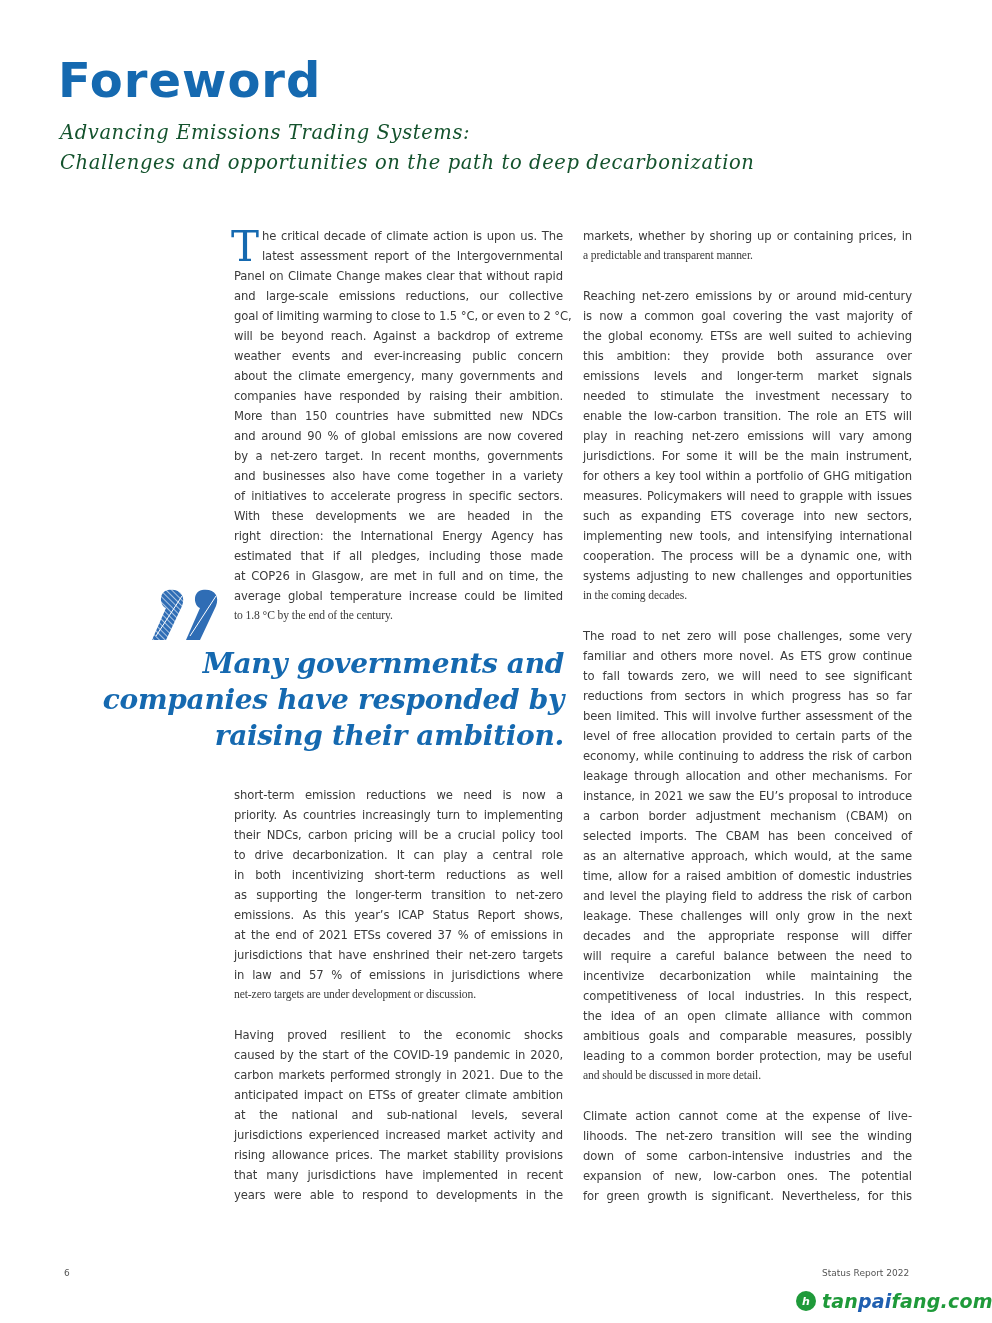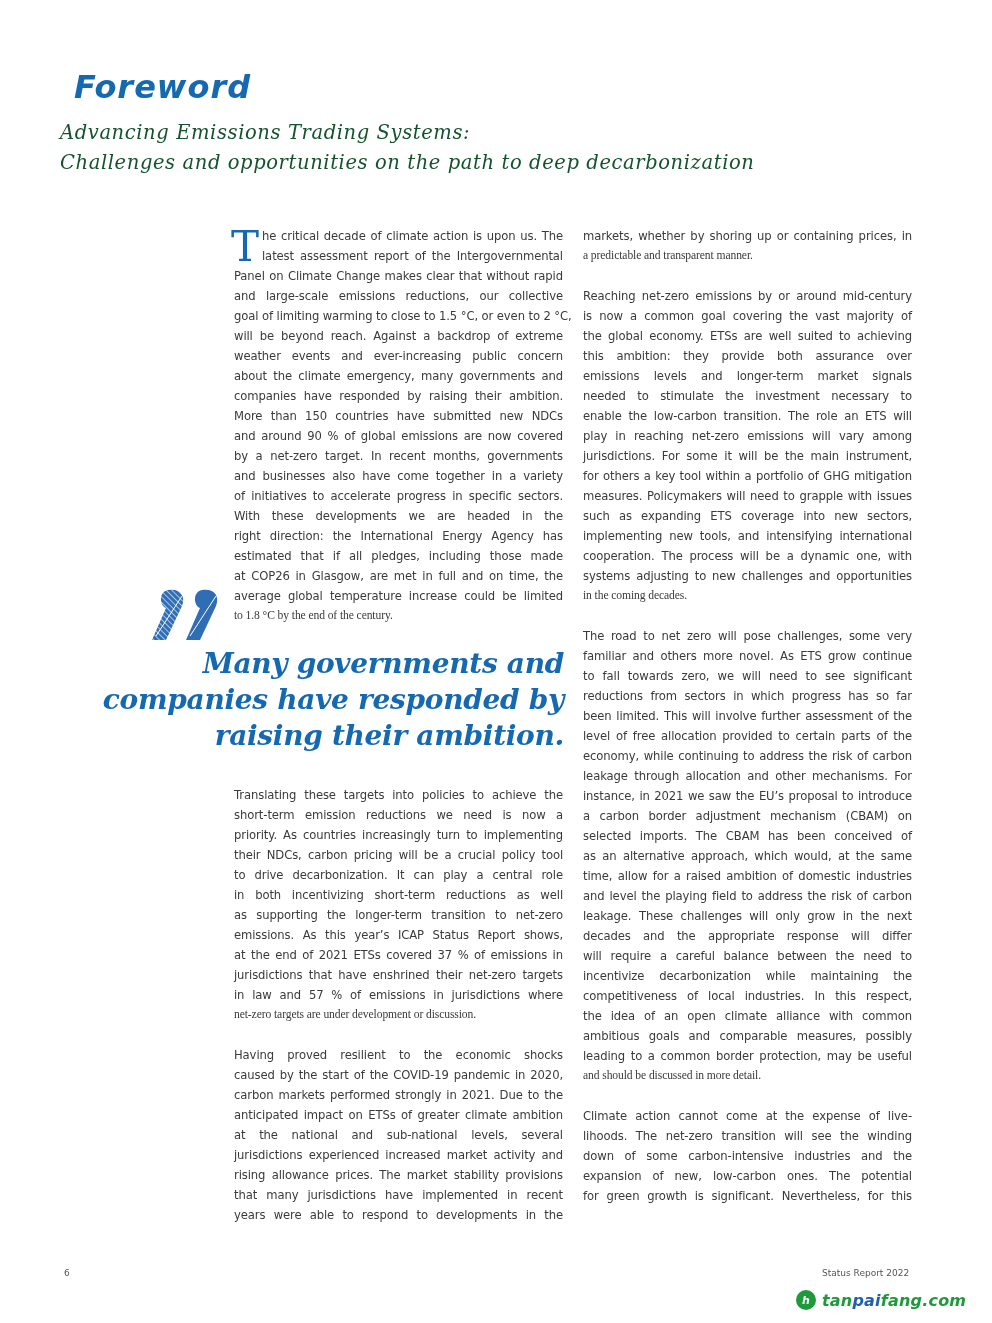--- a/index.html
+++ b/index.html
@@ -1,36 +1,36 @@
 <!DOCTYPE html>
 <html><head>
 <meta charset="utf-8">
 <style>
   html, body { margin: 0; padding: 0; background: #ffffff; }
   body { width: 992px; height: 1323px; position: relative; overflow: hidden; font-family: "DejaVu Sans", sans-serif; color: #333333; }
-  .title { position: absolute; left: 58px; top: 52px; margin: 16px; font-family: "DejaVu Sans", sans-serif; font-weight: bold; font-size: 32px; color: #1569b0; letter-spacing: 1px; font-style: italic; }
+  .title { position: absolute; left: 58px; top: 52px; margin: 0; font-family: "DejaVu Sans", sans-serif; font-weight: bold; font-size: 48px; color: #1569b0; letter-spacing: 1px; }
   .subtitle { position: absolute; left: 60px; top: 118px; margin: 0; font-family: "DejaVu Serif", serif; font-style: italic; font-size: 19.5px; line-height: 30px; color: #14532d; letter-spacing: 0.6px; }
   .subtitle span { display: block; white-space: nowrap; }
   .col { position: absolute; width: 329px; font-family: "DejaVu Sans", sans-serif; font-size: 11.6px; color: #3a3a3a; letter-spacing: -0.1px; }
   .col .line { display: block; height: 20px; line-height: 20px; text-align: justify; text-align-last: justify; white-space: nowrap; overflow: visible; }
   .col .line.last { text-align-last: left; font-family: Liberation Serif, serif; }
   .col .gap { display: block; height: 20px; }
   #col-left-top { left: 234px; top: 226px; }
   #col-left-bottom { left: 234px; top: 785px; }
   #col-right { left: 583px; top: 226px; }
   .dropcap { position: absolute; left: -3px; top: 1px; font-family: "DejaVu Serif", serif; font-size: 42px; line-height: 40px; color: #1569b0; }
   .indent { padding-left: 28px; }
   .quote-mark { position: absolute; left: 150px; top: 586px; width: 70px; height: 56px; }
   .pull-quote { position: absolute; right: 428px; top: 646px; margin: 0; text-align: right; font-family: "DejaVu Serif", serif; font-style: italic; font-weight: bold; font-size: 28px; line-height: 36px; color: #1569b0; letter-spacing: -0.3px; }
   .pull-quote span { display: block; white-space: nowrap; }
   .page-number { position: absolute; left: 64px; top: 1268px; font-size: 9px; color: #555; }
   .footer-report { position: absolute; left: 822px; top: 1268px; font-size: 9px; color: #555; }
   .watermark { position: absolute; left: 796px; top: 1290px; display: flex; align-items: center; gap: 6px; }
   .wm-logo { width: 20px; height: 20px; border-radius: 50%; background: #1f9a3a; color: #fff; font-size: 11px; font-weight: bold; display: flex; align-items: center; justify-content: center; font-family: "DejaVu Sans", sans-serif; font-style: italic; }
-  .wm-text { font-family: "DejaVu Sans", sans-serif; font-weight: bold; font-style: italic; font-size: 16px; color: #1f9a3a; letter-spacing: 0.2px; }
+  .wm-text { font-family: "DejaVu Sans", sans-serif; font-weight: bold; font-style: italic; font-size: 19px; color: #1f9a3a; letter-spacing: 0.2px; }
   .wm-text .mid { color: #1f5fb0; }
 </style>
 </head>
 <body>
 
 <h1 class="title">Foreword</h1>
 
 <div class="subtitle">
   <span>Advancing Emissions Trading Systems:</span>
   <span>Challenges and opportunities on the path to deep decarbonization</span>
@@ -76,21 +76,20 @@
 </svg>
 
 <div class="pull-quote">
   <span>Many governments and</span>
   <span>companies have responded by</span>
   <span>raising their ambition.</span>
 </div>
 
 <div class="col" id="col-left-bottom">
     <div>
-      <span class="line">Translating these targets into policies to achieve the</span>
       <span class="line">short-term emission reductions we need is now a</span>
       <span class="line">priority. As countries increasingly turn to implementing</span>
       <span class="line">their NDCs, carbon pricing will be a crucial policy tool</span>
       <span class="line">to drive decarbonization. It can play a central role</span>
       <span class="line">in both incentivizing short-term reductions as well</span>
       <span class="line">as supporting the longer-term transition to net-zero</span>
       <span class="line">emissions. As this year’s ICAP Status Report shows,</span>
       <span class="line">at the end of 2021 ETSs covered 37 % of emissions in</span>
       <span class="line">jurisdictions that have enshrined their net-zero targets</span>
       <span class="line">in law and 57 % of emissions in jurisdictions where</span>

